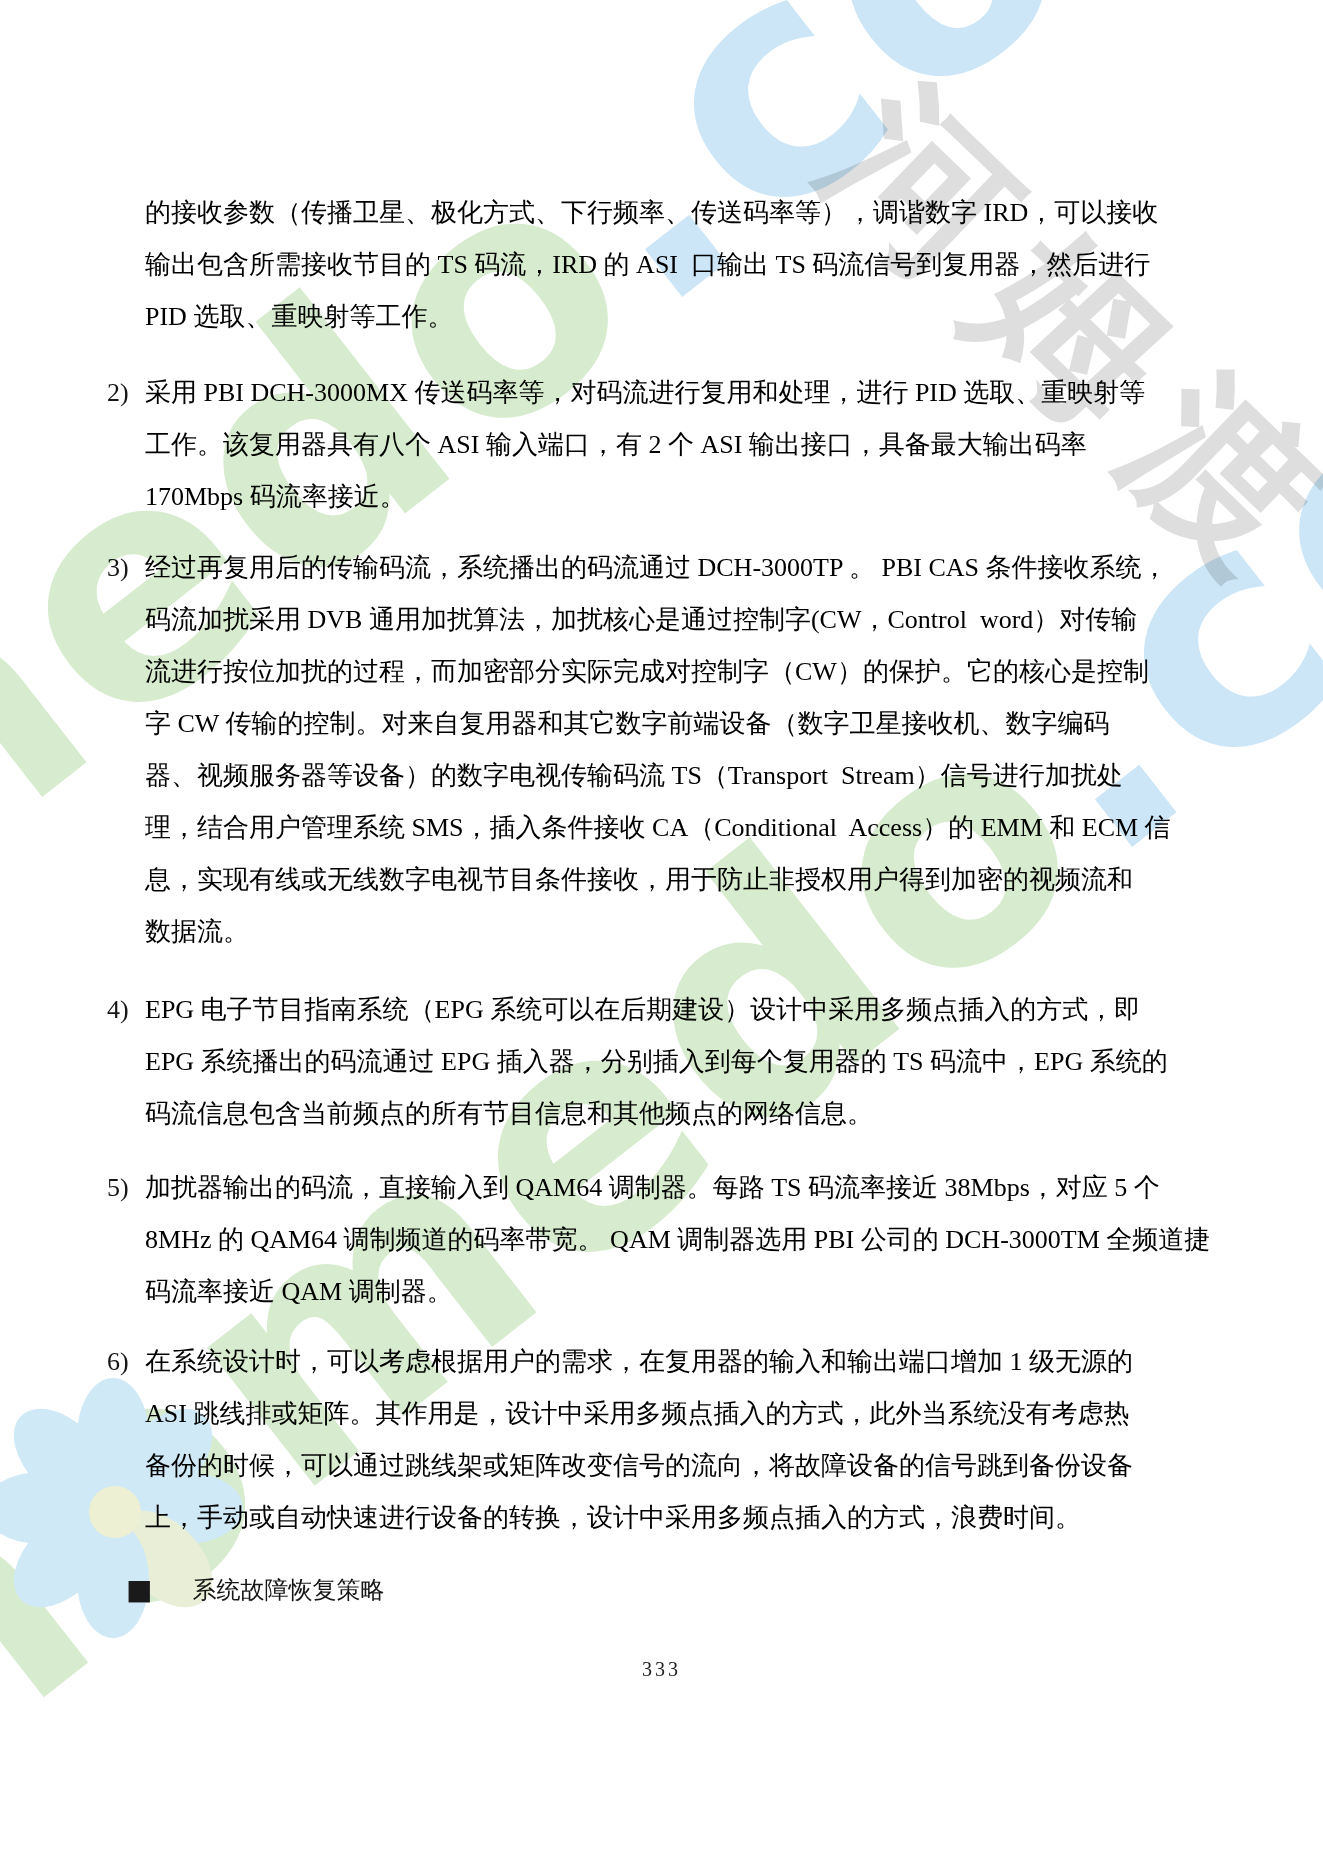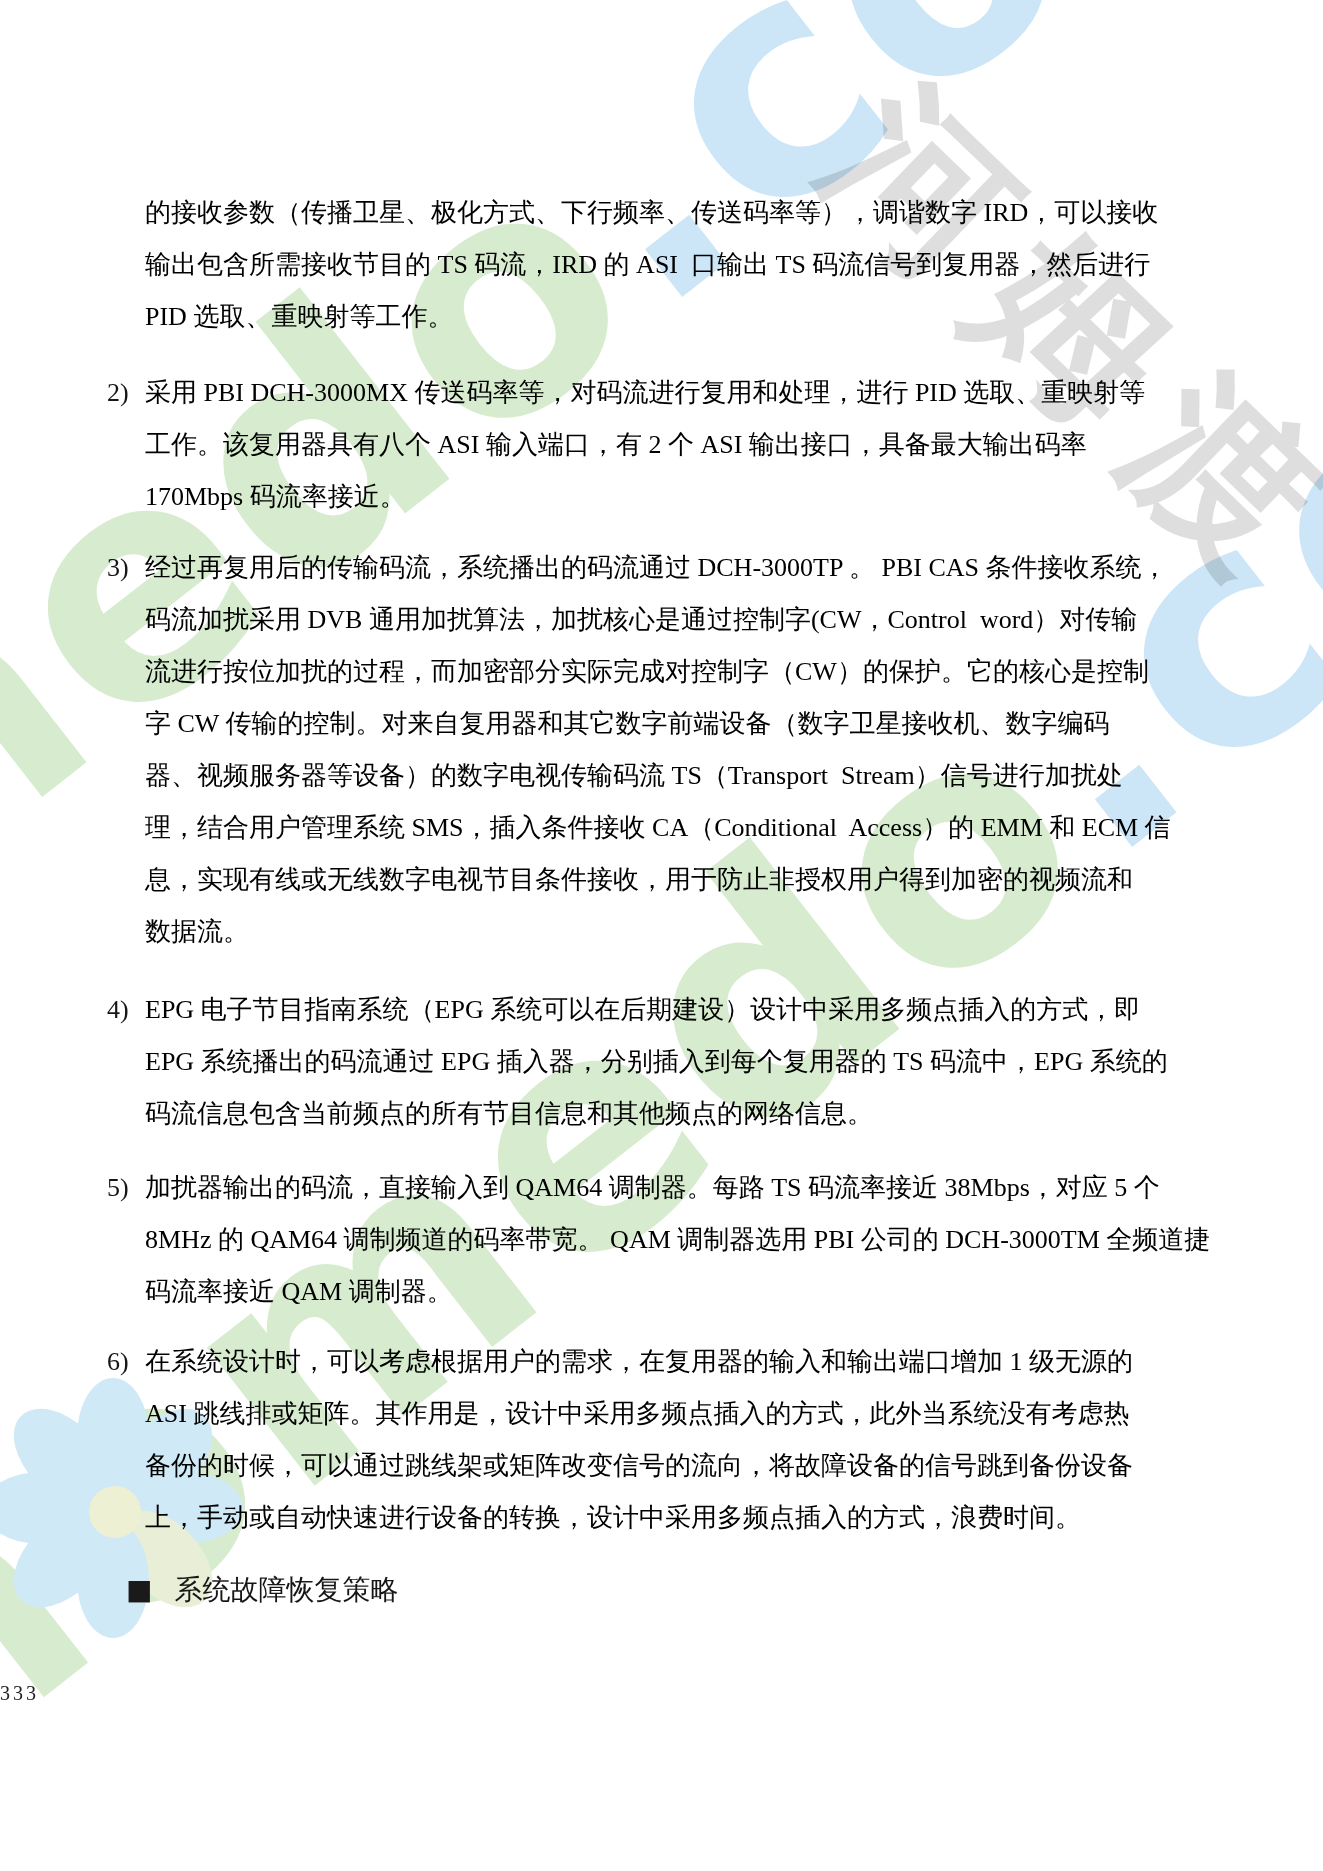--- a/index.html
+++ b/index.html
@@ -25,23 +25,23 @@
   .num{position:absolute;left:-38px;top:0;font-size:26px;line-height:52px;color:#161616;}
   #p-intro{top:187px;}
   #p-2{top:367px;}
   #p-3{top:542px;}
   #p-4{top:984px;}
   #p-5{top:1162px;}
   #p-6{top:1336px;}
   #bullet-row{position:absolute;left:126px;top:1564px;z-index:2;display:flex;align-items:center;}
   #bullet-row .marker{font-size:28px;line-height:52px;color:#1a1a1a;
                       font-family:"DejaVu Sans",sans-serif;}
-  #bullet-row .label{font-size:28px;line-height:52px;color:#161616;margin-left:22px;white-space:pre;text-align:center;}
-  #page-number{position:absolute;left:0;right:0;top:1658px;text-align:left;
-               font-size:20px;letter-spacing:3px;color:#222222;z-index:2;margin-top:24px;}
+  #bullet-row .label{font-size:24px;line-height:52px;color:#161616;margin-left:40px;white-space:pre;text-align:center;}
+  #page-number{position:absolute;left:0;right:0;top:1658px;text-align:center;
+               font-size:20px;letter-spacing:3px;color:#222222;z-index:2;}
 </style>
 </head>
 <body>
 
 <div class="wm wm-band" id="wm-band-a">
   <span class="wm-green">homedo</span><span class="wm-blue">.com</span>
 </div>
 <div class="wm wm-band" id="wm-band-b">
   <span class="wm-green">homedo</span><span class="wm-blue">.com</span>
 </div>

